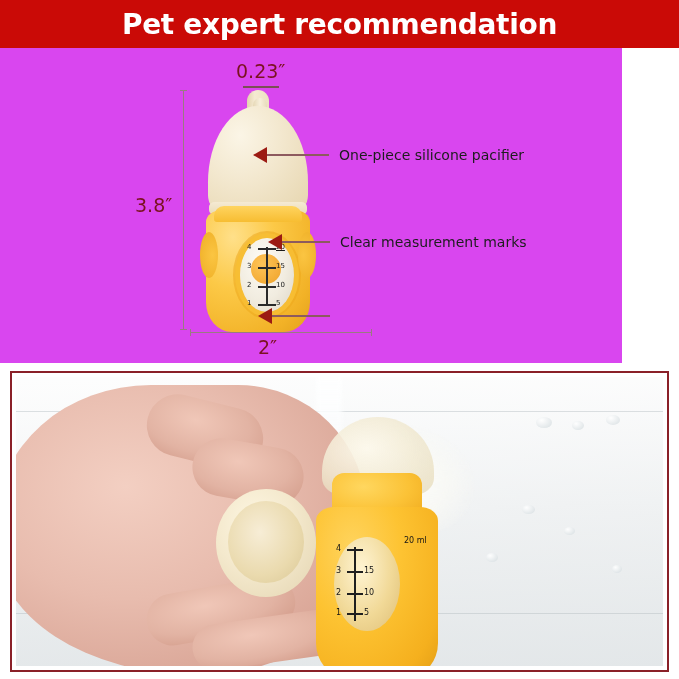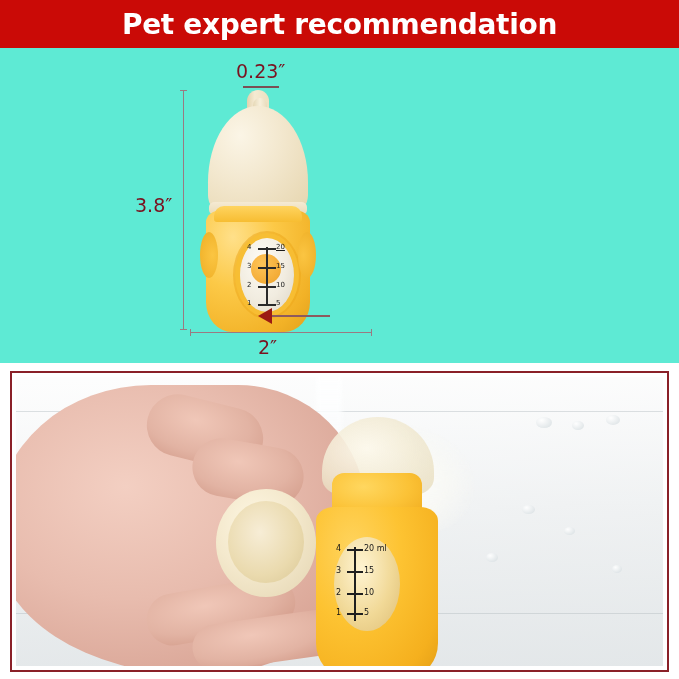--- a/index.html
+++ b/index.html
@@ -20,21 +20,21 @@
   .banner-title {
     color: #ffffff;
     font-family: "DejaVu Sans", sans-serif;
     font-weight: bold;
     font-size: 28px;
     letter-spacing: -0.3px;
     white-space: nowrap;
   }
 
   
-  .diagram { position: absolute; left: 0; top: 48px; width: 679px; height: 315px; background: #5eead4; }
+  .diagram { position: absolute; left: 0; top: 48px; width: 622px; height: 315px; background: #d946ef; }
 
   
   .dim {
     position: absolute;
     color: #7a1220;
     font-family: "DejaVu Sans", sans-serif;
     font-size: 19px;
     white-space: nowrap;
   }
   .dim-width-top { left: 236px; top: 12px; }
@@ -309,21 +309,31 @@
           <div class="tick-label-l" style="top:62px;">1</div>
 
           <div class="tick-label-r" style="top:6px;text-decoration:underline;">20</div>
           <div class="tick-label-r" style="top:25px;">15</div>
           <div class="tick-label-r" style="top:44px;">10</div>
           <div class="tick-label-r" style="top:62px;">5</div>
         </div>
       </div>
     </div>
 
-
+    <div class="callout callout-1">
+      <div class="arrow-head"></div>
+      <div class="arrow-line"></div>
+      <div class="callout-text">One-piece silicone pacifier</div>
+    </div>
+
+    <div class="callout callout-2">
+      <div class="arrow-head"></div>
+      <div class="arrow-line"></div>
+      <div class="callout-text">Clear measurement marks</div>
+    </div>
 
     <div class="callout callout-3">
       <div class="arrow-head"></div>
       <div class="arrow-line"></div>
     </div>
   </div>
 
   <div class="photo-frame">
     <div class="photo">
       <div class="wall"></div>
@@ -362,21 +372,21 @@
           <div class="ptick" style="top:12px;"></div>
           <div class="ptick" style="top:34px;"></div>
           <div class="ptick" style="top:56px;"></div>
           <div class="ptick" style="top:76px;"></div>
 
           <div class="ptl" style="top:8px;">4</div>
           <div class="ptl" style="top:30px;">3</div>
           <div class="ptl" style="top:52px;">2</div>
           <div class="ptl" style="top:72px;">1</div>
 
-          <div class="ptr" style="top:8px;">20 ml</div>
+          <div class="ptr" style="top:0;margin-left:40px;">20 ml</div>
           <div class="ptr" style="top:30px;">15</div>
           <div class="ptr" style="top:52px;">10</div>
           <div class="ptr" style="top:72px;">5</div>
         </div>
       </div>
 
     </div>
   </div>
 
 </div>

